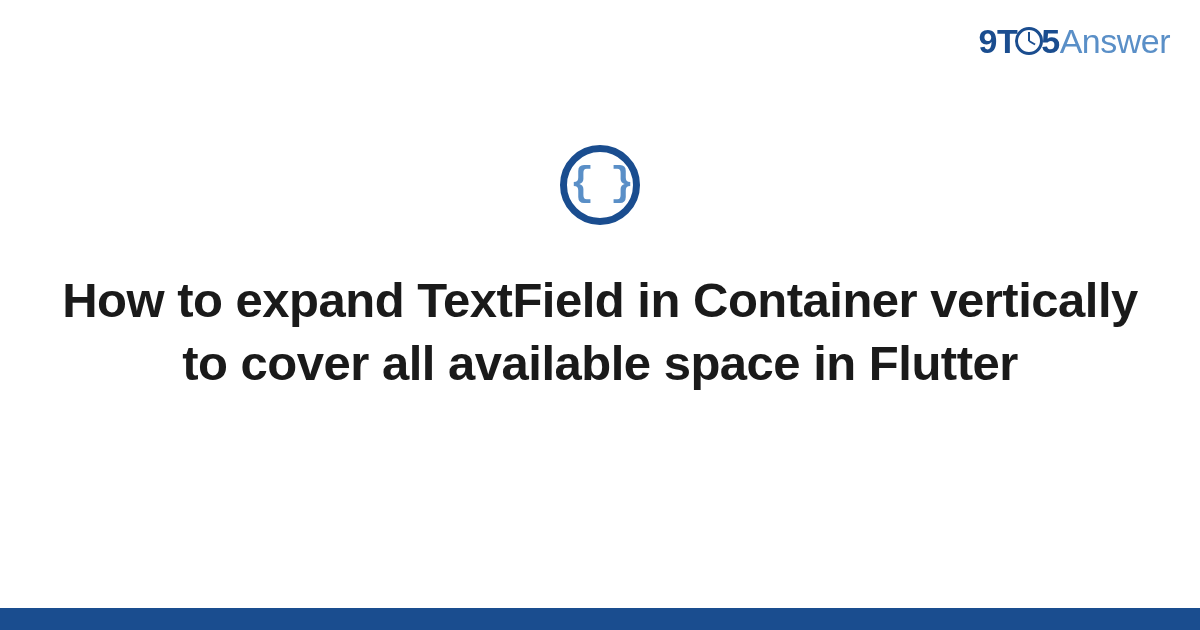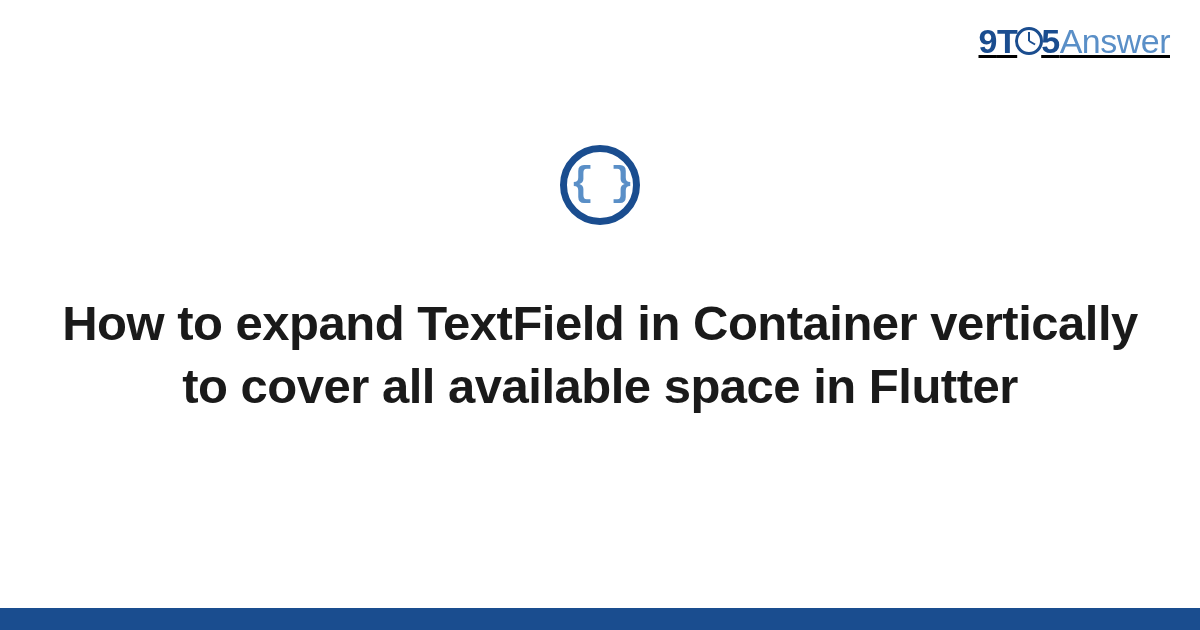--- a/index.html
+++ b/index.html
@@ -15,21 +15,20 @@
       position: relative;
       overflow: hidden;
     }
     .logo {
       position: absolute;
       top: 22px;
       right: 30px;
       font-size: 34px;
       font-weight: 600;
       letter-spacing: -0.5px;
-      text-decoration: underline;
     }
     .logo .nine {
       color: #1a4d8f;
       font-weight: 700;
     }
     .logo .t {
       color: #1a4d8f;
       font-weight: 700;
     }
     .logo .clock {
@@ -89,21 +88,21 @@
     .braces {
       font-size: 40px;
       font-weight: 700;
       color: #5a8fc7;
       font-family: 'Courier New', monospace;
       letter-spacing: -4px;
       line-height: 1;
     }
     .title {
       position: absolute;
-      top: 292px;
+      top: 269px;
       left: 50%;
       transform: translateX(-50%);
       width: 90%;
       text-align: center;
       font-size: 49px;
       font-weight: 700;
       color: #1a1a1a;
       line-height: 1.28;
       letter-spacing: -0.5px;
     }

